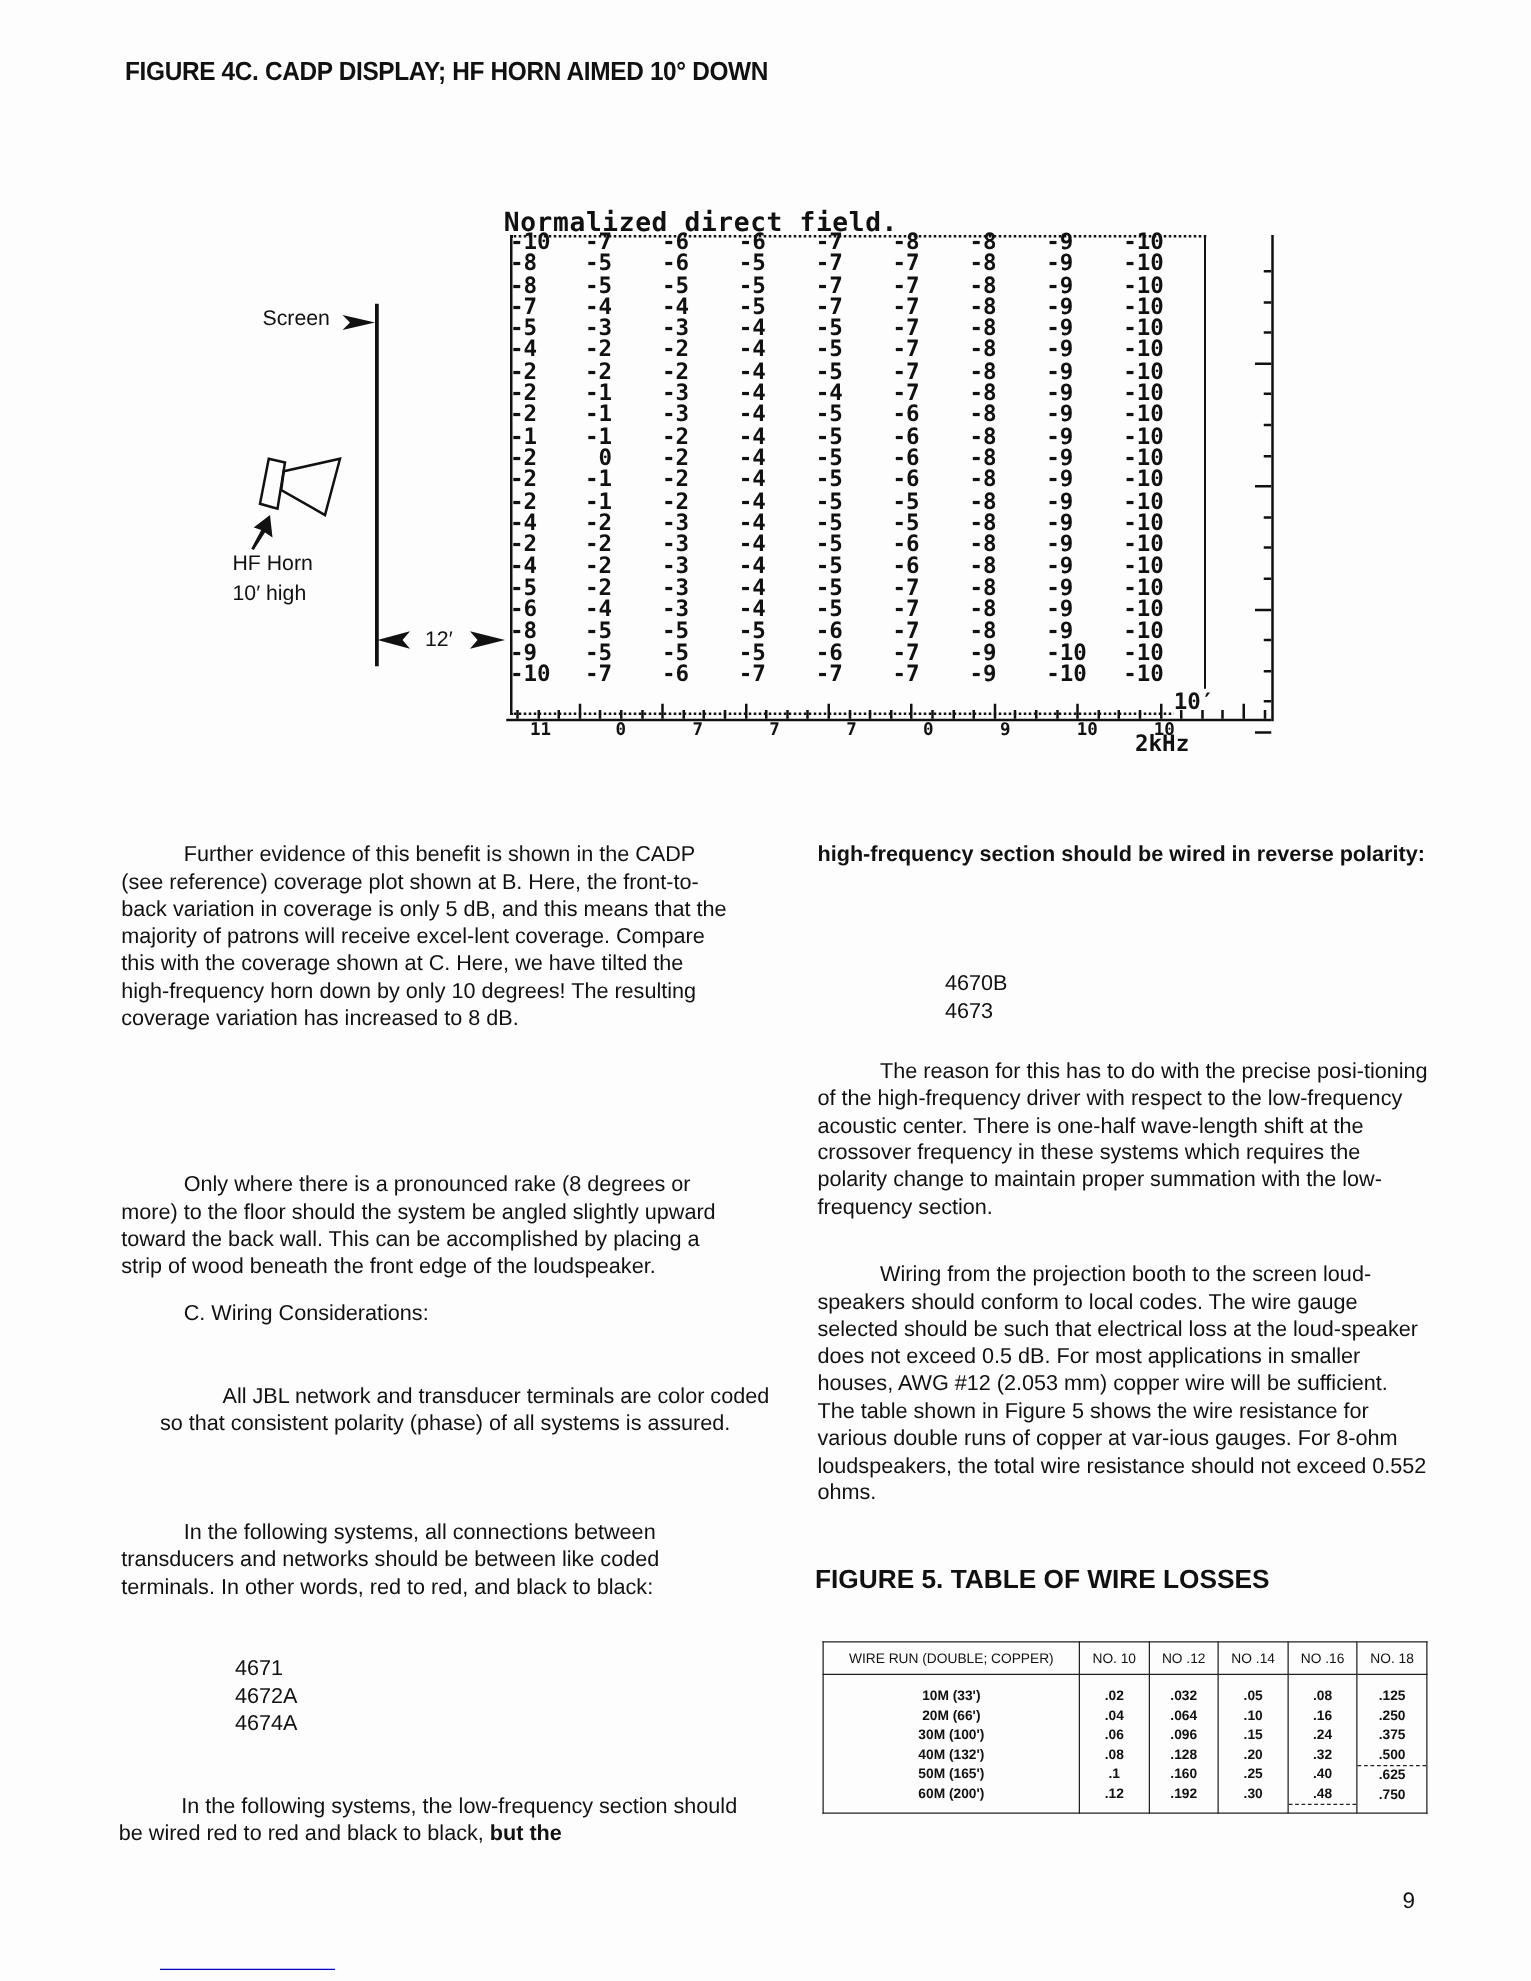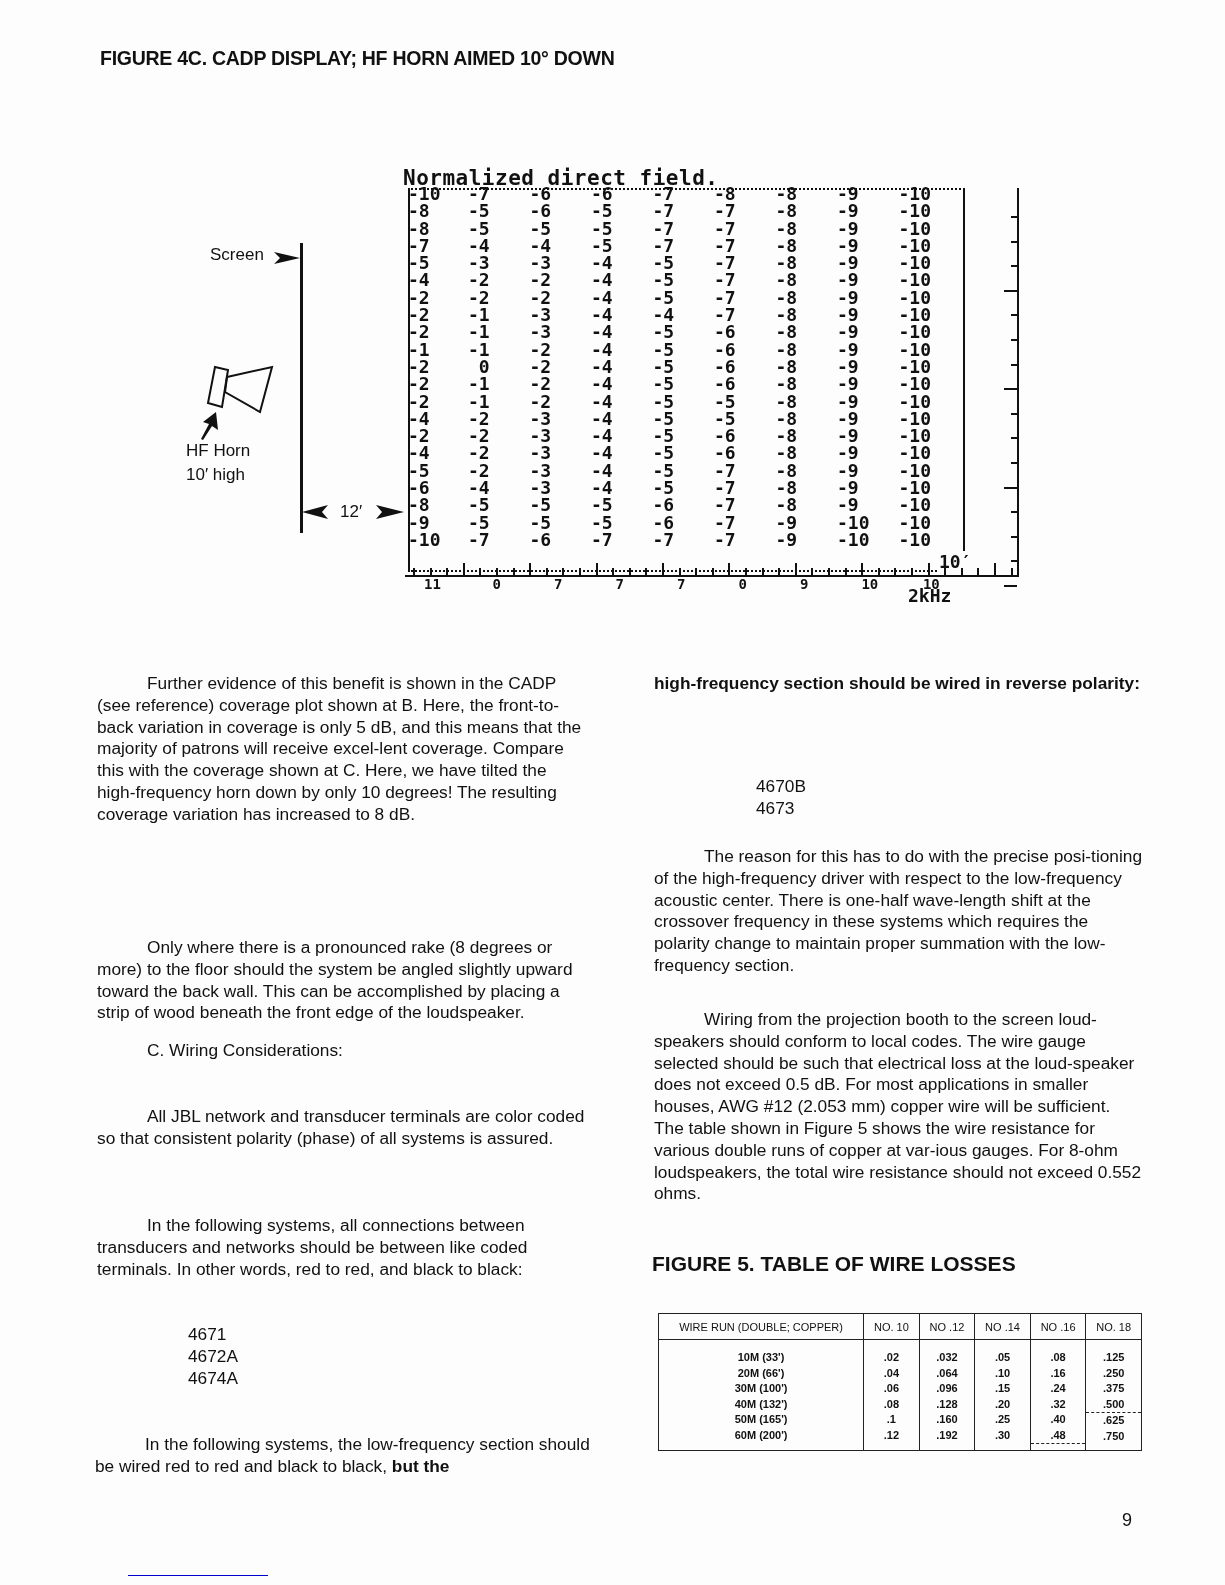--- a/index.html
+++ b/index.html
@@ -418,21 +418,21 @@
 </div>
 
 <div class="abs para col-left" style="top:937px;">
   <span class="indent"></span><span>Only where there is a pronounced rake (8 degrees or more) to the floor should the system be angled slightly upward toward the back wall. This can be accomplished by placing a strip of wood beneath the front edge of the loudspeaker.</span>
 </div>
 
 <div class="abs para col-left" style="top:1040px;">
   <span class="indent"></span><span>C. Wiring Considerations:</span>
 </div>
 
-<div class="abs para col-left" style="top:1106px;">
+<div class="abs para col-left" style="top:1106px;margin-left:31px;">
   <span class="indent"></span><span>All JBL network and transducer terminals are color coded so that consistent polarity (phase) of all systems is assured.</span>
 </div>
 
 <div class="abs para col-left" style="top:1215px;">
   <span class="indent"></span><span>In the following systems, all connections between transducers and networks should be between like coded terminals. In other words, red to red, and black to black:</span>
 </div>
 
 <div class="abs model-list" style="left:188px; top:1323px;">
   <div>4671</div>
   <div>4672A</div>

